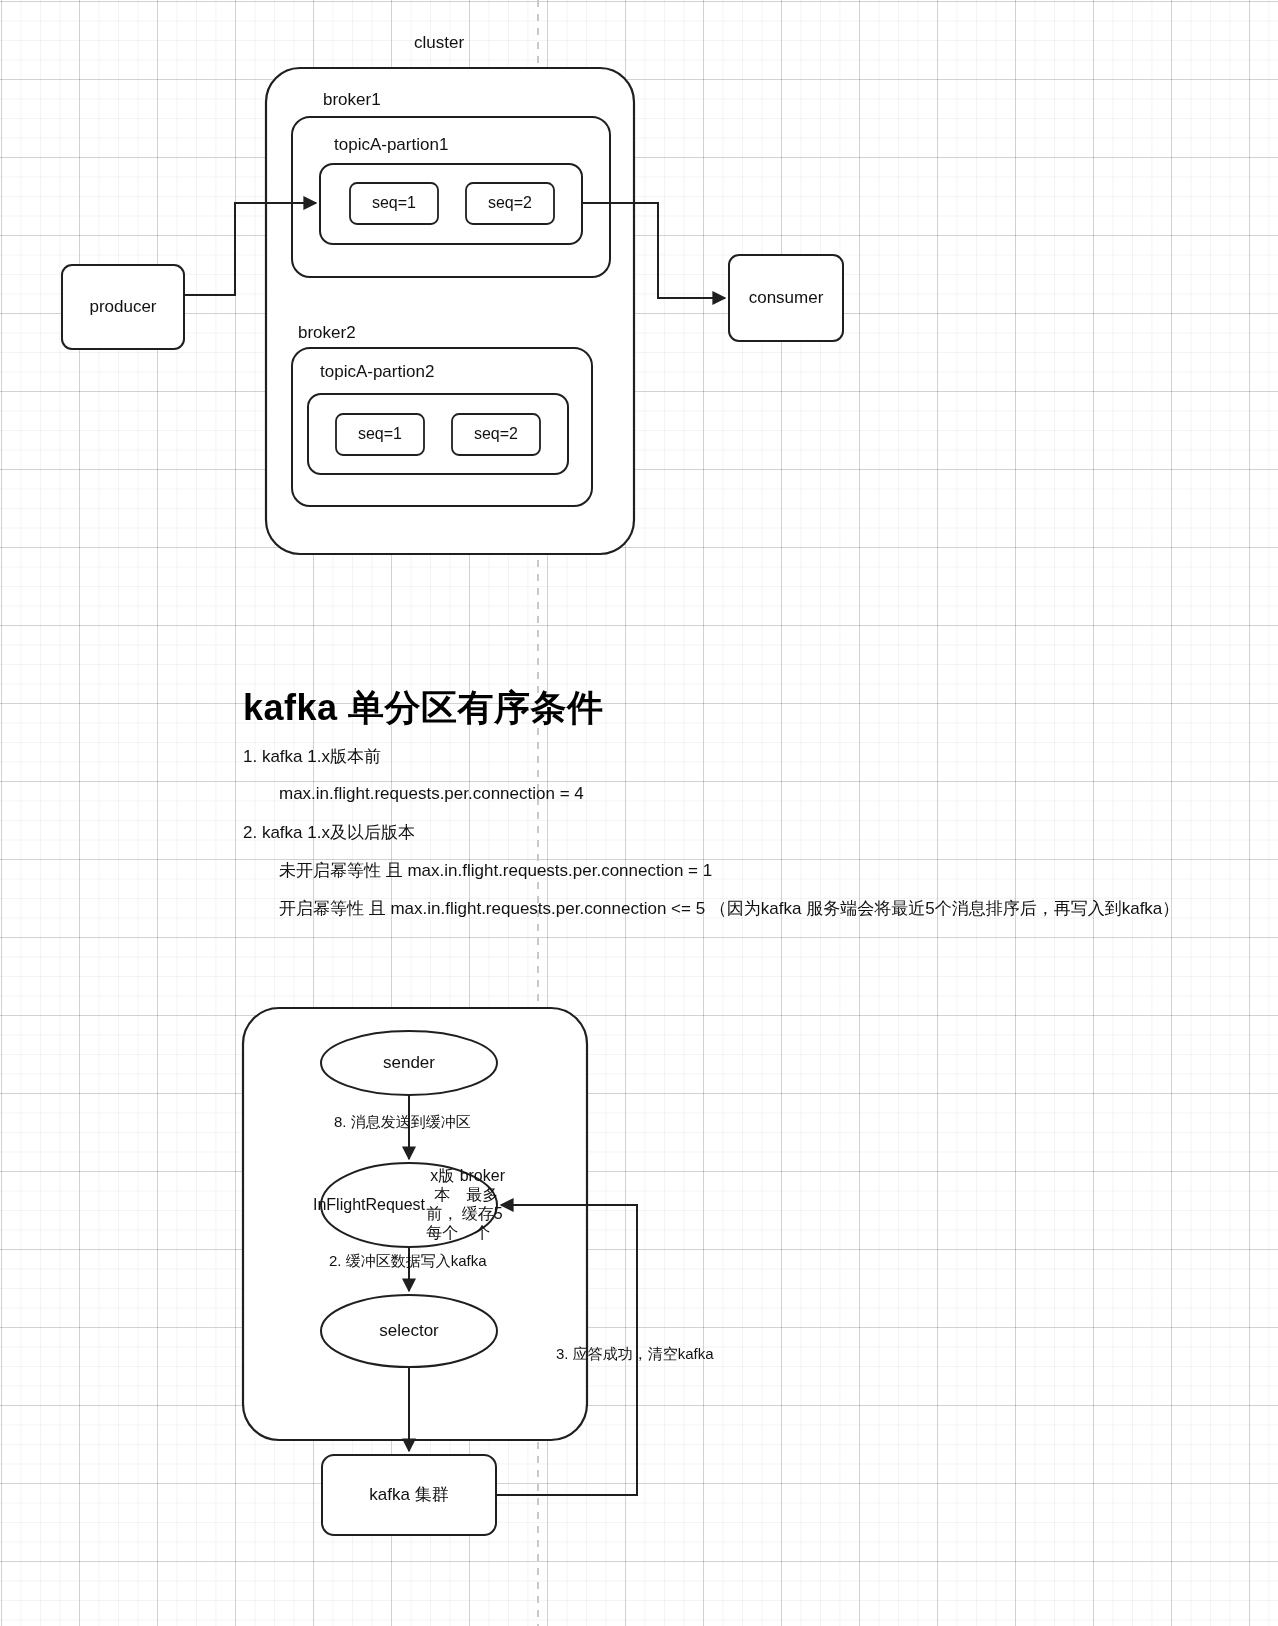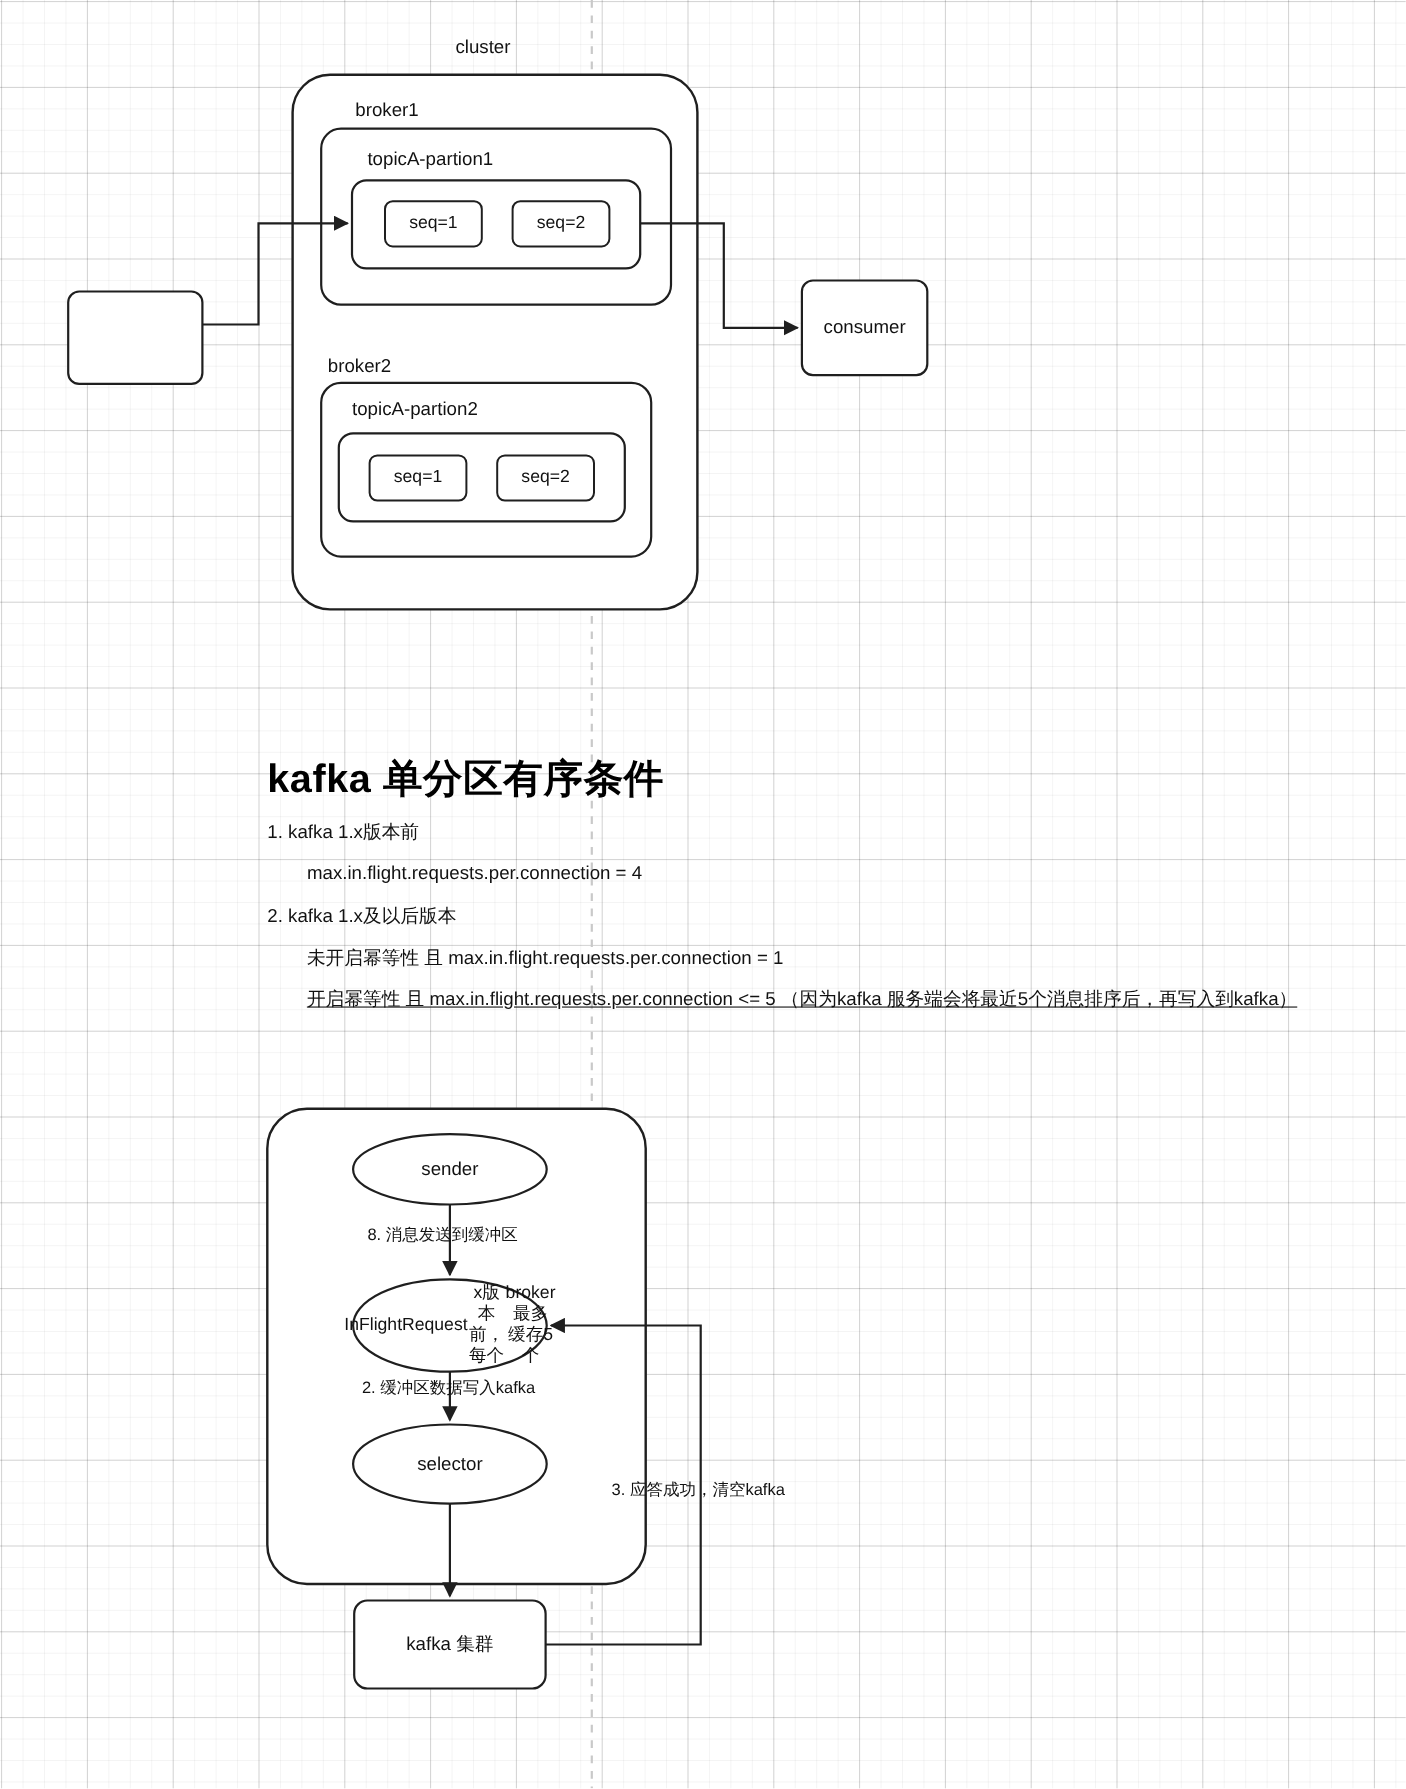--- a/index.html
+++ b/index.html
@@ -132,31 +132,32 @@
   <div class="node-text" style="left:350px; top:183px; width:88px; height:41px; font-size:16px;">seq=1</div>
   <div class="node-text" style="left:466px; top:183px; width:88px; height:41px; font-size:16px;">seq=2</div>
 
   <div class="lbl" style="left:298px; top:323px; font-size:17px;">broker2</div>
 
   <div class="lbl" style="left:320px; top:362px; font-size:17px;">topicA-partion2</div>
 
   <div class="node-text" style="left:336px; top:414px; width:88px; height:41px; font-size:16px;">seq=1</div>
   <div class="node-text" style="left:452px; top:414px; width:88px; height:41px; font-size:16px;">seq=2</div>
 
+  <div class="node-text" style="left:62px; top:265px; width:122px; height:84px; font-size:17px;">producer</div>
 
   <div class="node-text" style="left:729px; top:255px; width:114px; height:86px; font-size:17px;text-align:center;">consumer</div>
 
   <div class="title" style="left:243px; top:684px; font-size:36px;">kafka 单分区有序条件</div>
 
   <div class="para" style="left:243px; top:745px; font-size:17px;">1. kafka 1.x版本前</div>
   <div class="para" style="left:279px; top:784px; font-size:17px;">max.in.flight.requests.per.connection = 4</div>
 
   <div class="para" style="left:243px; top:821px; font-size:17px;">2. kafka 1.x及以后版本</div>
   <div class="para" style="left:279px; top:859px; font-size:17px;">未开启幂等性 且 max.in.flight.requests.per.connection = 1</div>
-  <div class="para" style="left:279px; top:897px; font-size:17px;text-decoration:underline;">开启幂等性 且 max.in.flight.requests.per.connection &lt;= 5 （因为kafka 服务端会将最近5个消息排序后，再写入到kafka）</div>
+  <div class="para" style="left:279px; top:897px; font-size:17px;">开启幂等性 且 max.in.flight.requests.per.connection &lt;= 5 （因为kafka 服务端会将最近5个消息排序后，再写入到kafka）</div>
 
   <div class="node-text" style="left:321px; top:1031px; width:176px; height:64px; font-size:17px;">sender</div>
 
   <div class="node-text" style="left:313px; top:1163px; width:192px; height:84px; font-size:16px; flex-direction:row;">
     <span>InFlightRequest</span>
     <span>x版本前，每个</span>
     <span>broker最多缓存5个</span>
   </div>
 
   <div class="node-text" style="left:321px; top:1295px; width:176px; height:72px; font-size:17px;">selector</div>

